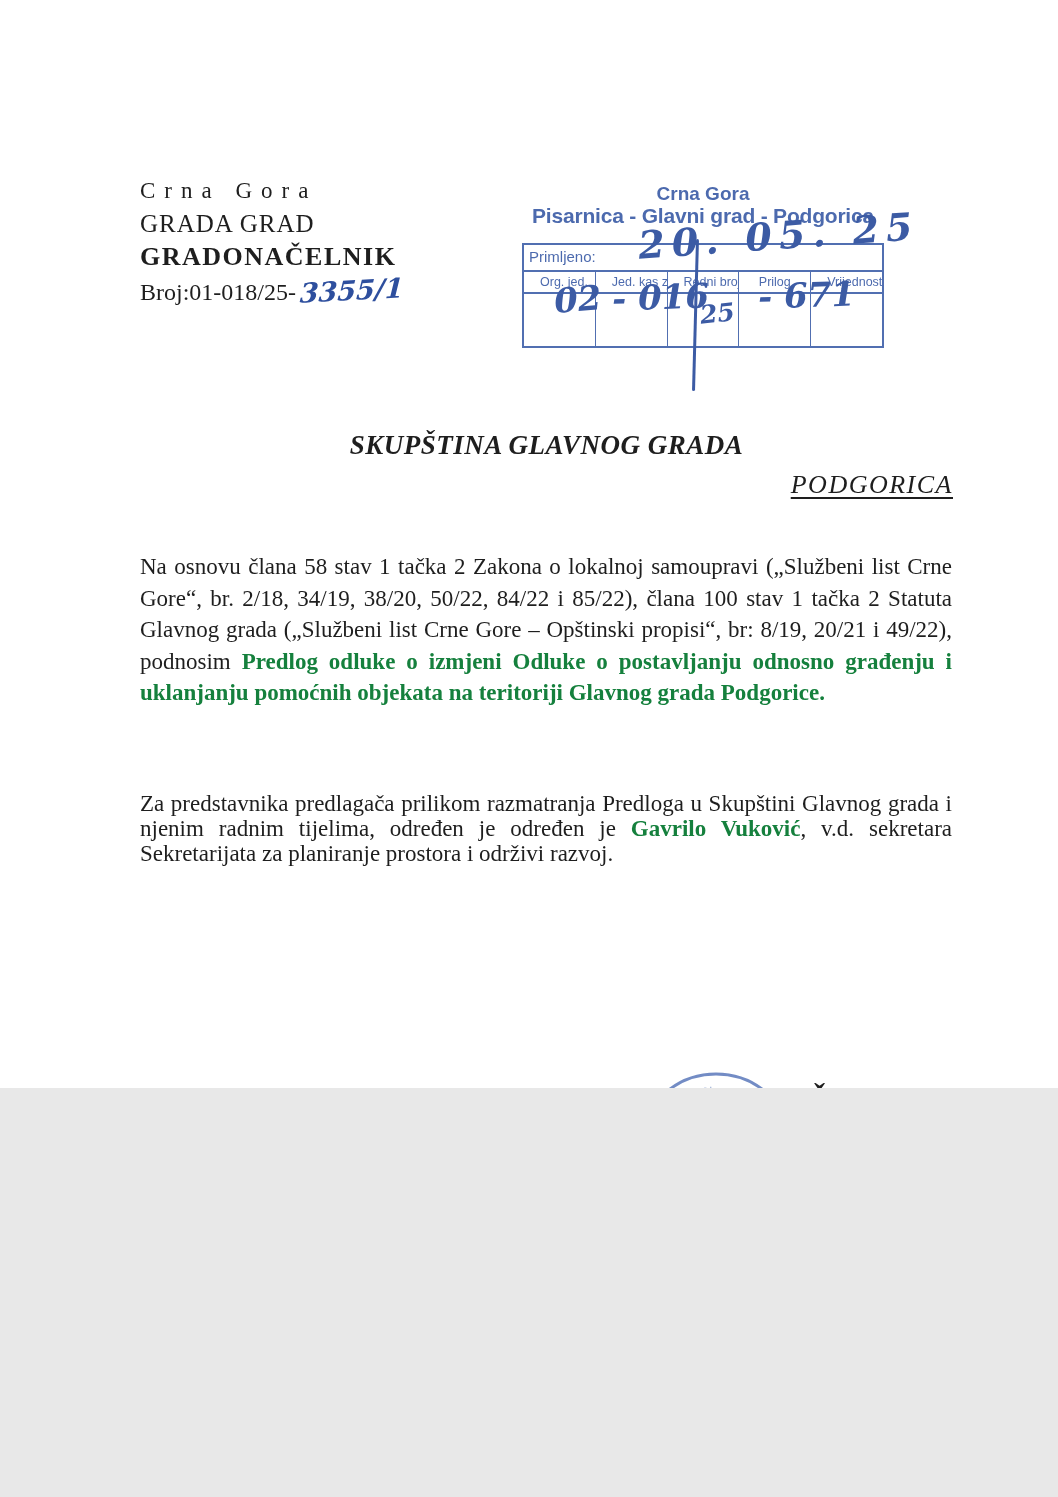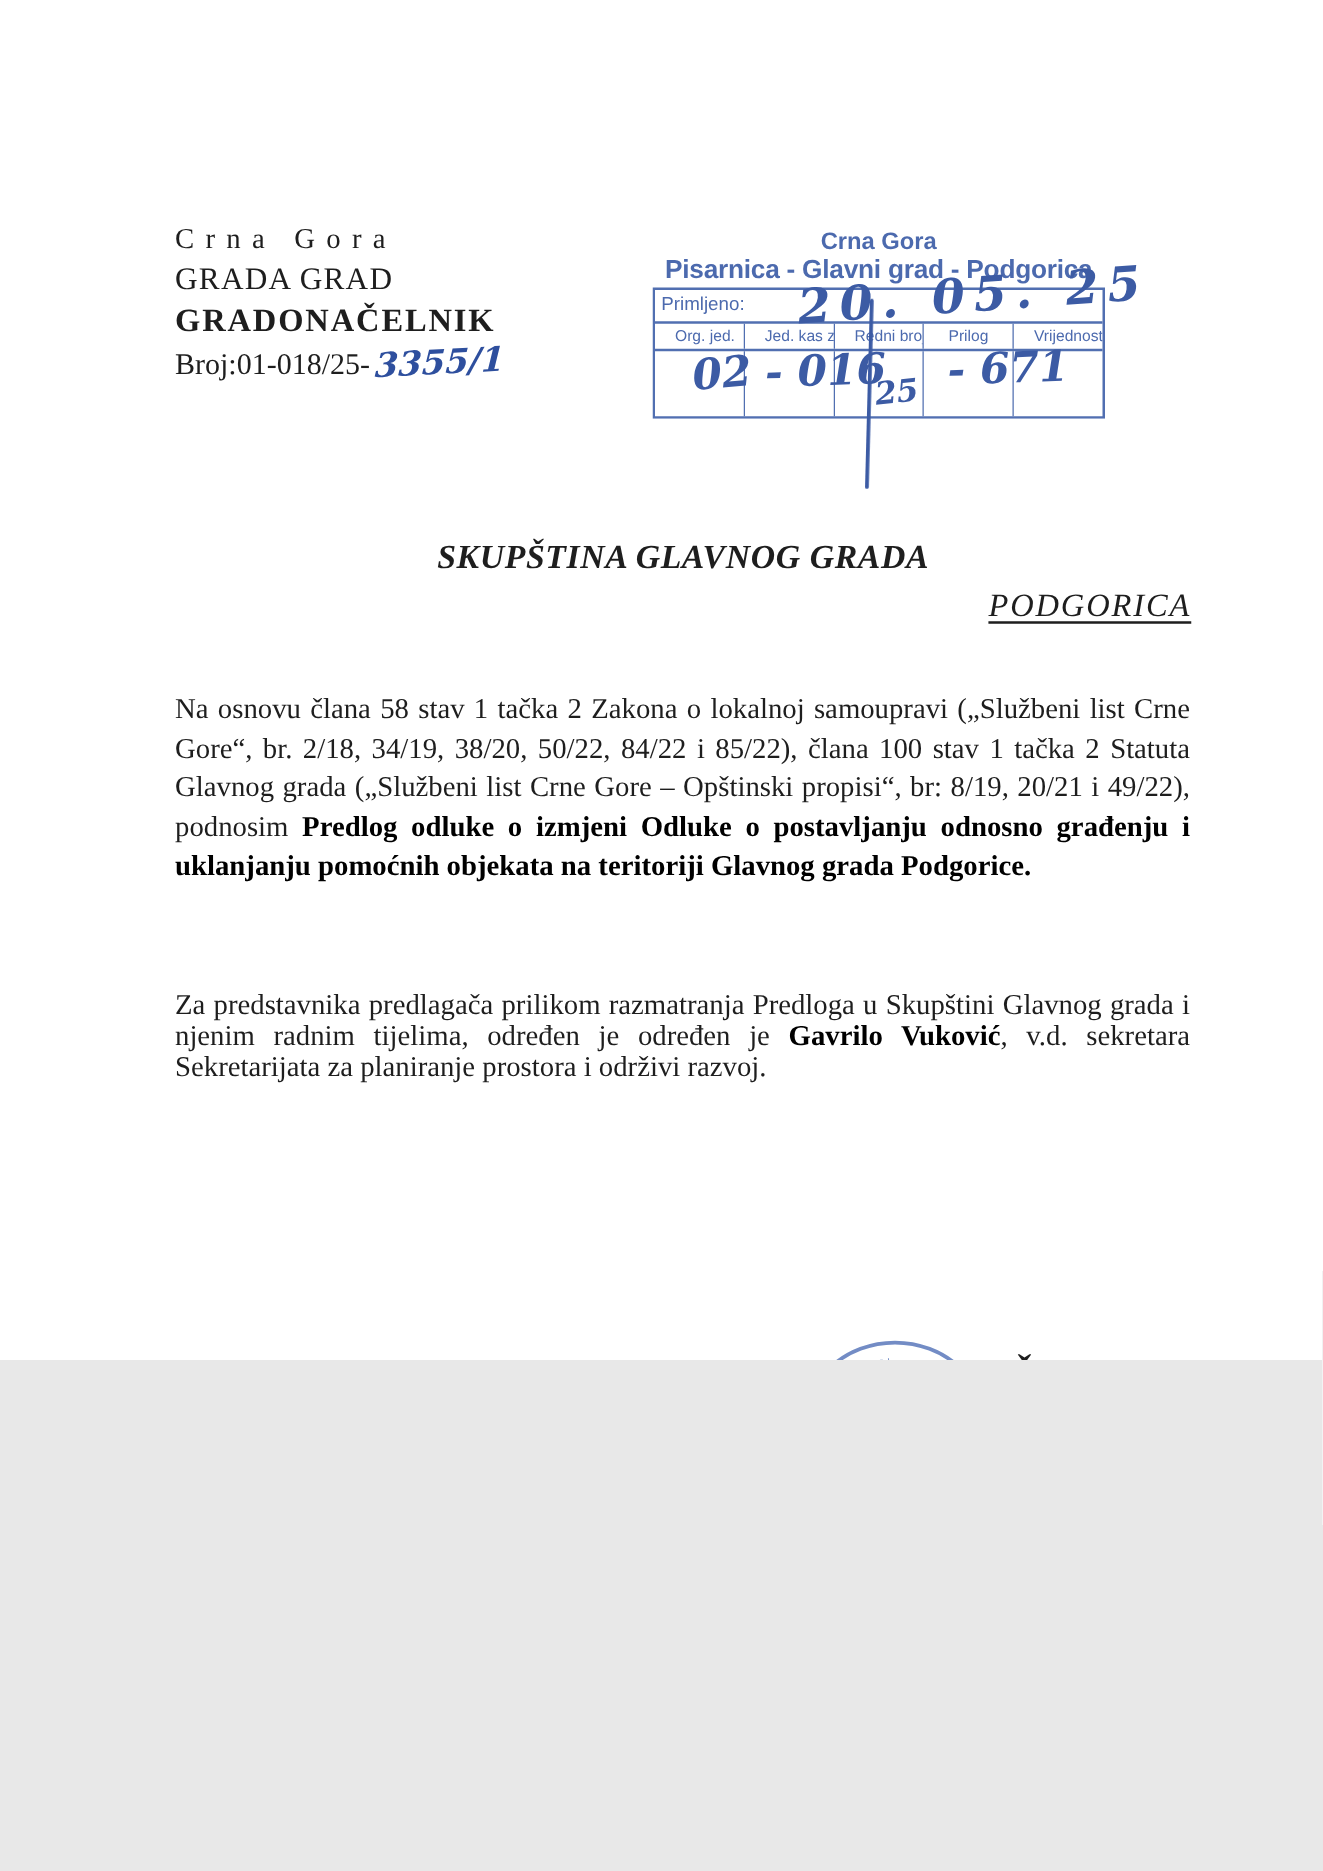--- a/index.html
+++ b/index.html
@@ -34,21 +34,21 @@
 
   
   .stamp{
     position:absolute;left:522px;top:183px;width:362px;
     color:#3f5fa8;
     font-family:"Liberation Sans", sans-serif;
     opacity:.93;
   }
   .st-country{text-align:center;font-weight:700;font-size:19px;line-height:21px;}
   .st-title{text-align:center;font-weight:700;font-size:21px;line-height:23px;white-space:nowrap;letter-spacing:-0.2px;}
-  .st-table{margin-top:3px;border:2px solid #4465ac;}
+  .st-table{margin-top:16px;border:2px solid #4465ac;}
   .st-primljeno{font-size:15px;padding:3px 0 3px 5px;border-bottom:2px solid #4465ac;height:19px;}
   .st-heads{display:flex;border-bottom:2px solid #4465ac;}
   .st-heads .st-cell{
     font-size:12.5px;text-align:center;padding:3px 16px;
     border-right:1.6px solid #4465ac;flex:1 1 0;white-space:nowrap;overflow:hidden;
   }
   .st-vals{display:flex;height:52px;}
   .st-vals .st-cell{border-right:1.6px solid #4465ac;flex:1 1 0;}
   .st-heads .st-cell:last-child,.st-vals .st-cell:last-child{border-right:none;}
   .st-c0{flex-basis:70px;} .st-c1{flex-basis:76px;} .st-c2{flex-basis:62px;}
@@ -71,21 +71,21 @@
     font-size:26px;letter-spacing:1.5px;text-align:right;margin-top:9px;
     text-decoration:underline;text-underline-offset:4px;
   }
 
   
   .para{
     position:absolute;left:140px;width:812px;
     font-size:23px;line-height:31.5px;
     text-align:justify;margin:0;
   }
-  .para strong{font-weight:700;color:#000000;}
+  .para strong{font-weight:700;color:#15803d;}
   .para1{top:551px;}
   .para2{top:791px;line-height:25px;}
 
   
   .sigblock{position:absolute;left:620px;top:1084px;width:340px;text-align:center;}
   .sig-role{font-size:33px;font-weight:700;letter-spacing:0.5px;}
   .sig-name{font-size:26px;margin-top:22px;}
 
   .seal-svg{position:absolute;left:636px;top:1070px;pointer-events:none;opacity:.85;}
   .sig-svg{position:absolute;left:634px;top:1126px;pointer-events:none;}

